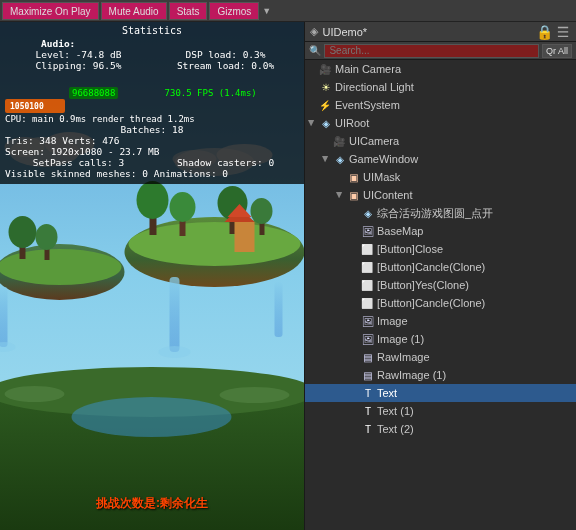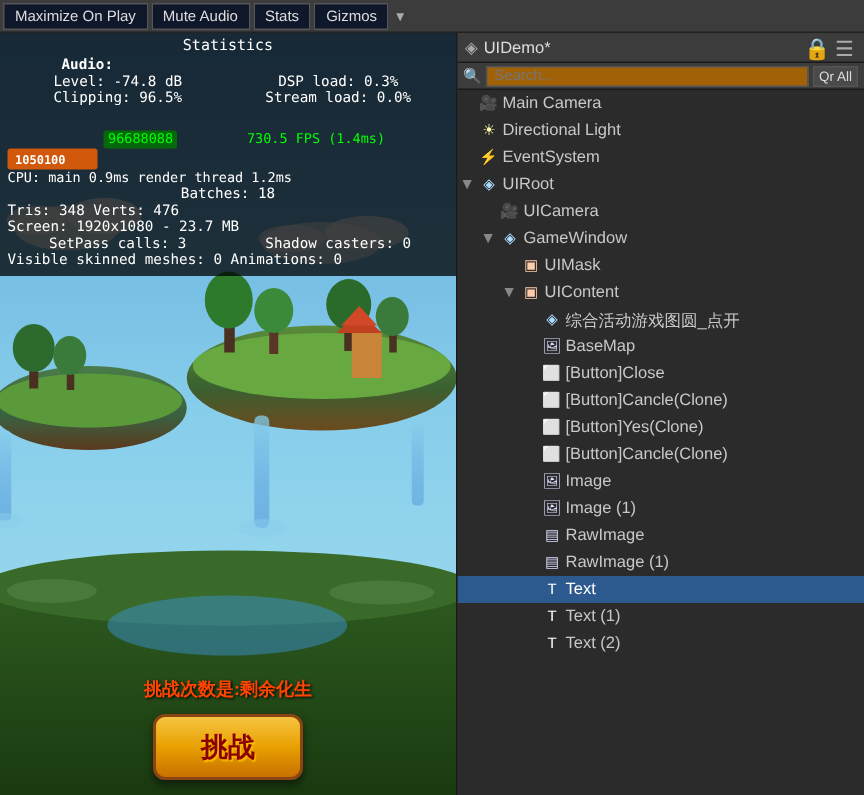--- a/index.html
+++ b/index.html
@@ -17,21 +17,21 @@
     .top-toolbar {
       display: flex;
       align-items: center;
       background: #3c3c3c;
       height: 22px;
       border-bottom: 1px solid #222;
       padding: 0 2px;
       gap: 2px;
     }
     .toolbar-btn {
-      background: #0f172a;
+      background: #be185d;
       border: 1px solid #555;
       color: #ddd;
       font-size: 10px;
       padding: 1px 7px;
       cursor: pointer;
       height: 18px;
       line-height: 16px;
     }
 
     
@@ -198,21 +198,21 @@
       align-items: center;
       background: #3c3c3c;
       height: 18px;
       padding: 0 4px;
       border-bottom: 1px solid #1a1a1a;
       gap: 3px;
     }
 
     .search-input {
       flex: 1;
-      background: #a16207;
+      background: #7f1d1d;
       border: 1px solid #555;
       color: #ddd;
       font-size: 10px;
       padding: 1px 4px;
       height: 14px;
     }
 
     .search-filter {
       background: #4a4a4a;
       border: 1px solid #555;
@@ -407,21 +407,20 @@
         <div class="stats-row">
           <span>SetPass calls: 3</span>
           <span>Shadow casters: 0</span>
         </div>
         <div>Visible skinned meshes: 0  Animations: 0</div>
       </div>
     </div>
 
     <div class="game-bottom">
       <div class="challenge-text">挑战次数是:剩余化生</div>
-      <button class="challenge-btn">挑战</button>
     </div>
 
   </div>
 
   <div class="right-panel">
 
     <div class="panel-header">
       <div class="panel-title-row">
         <span style="font-size:11px;color:#aaa;">◈</span>
         <span class="panel-title panel-asterisk">UIDemo*</span>

